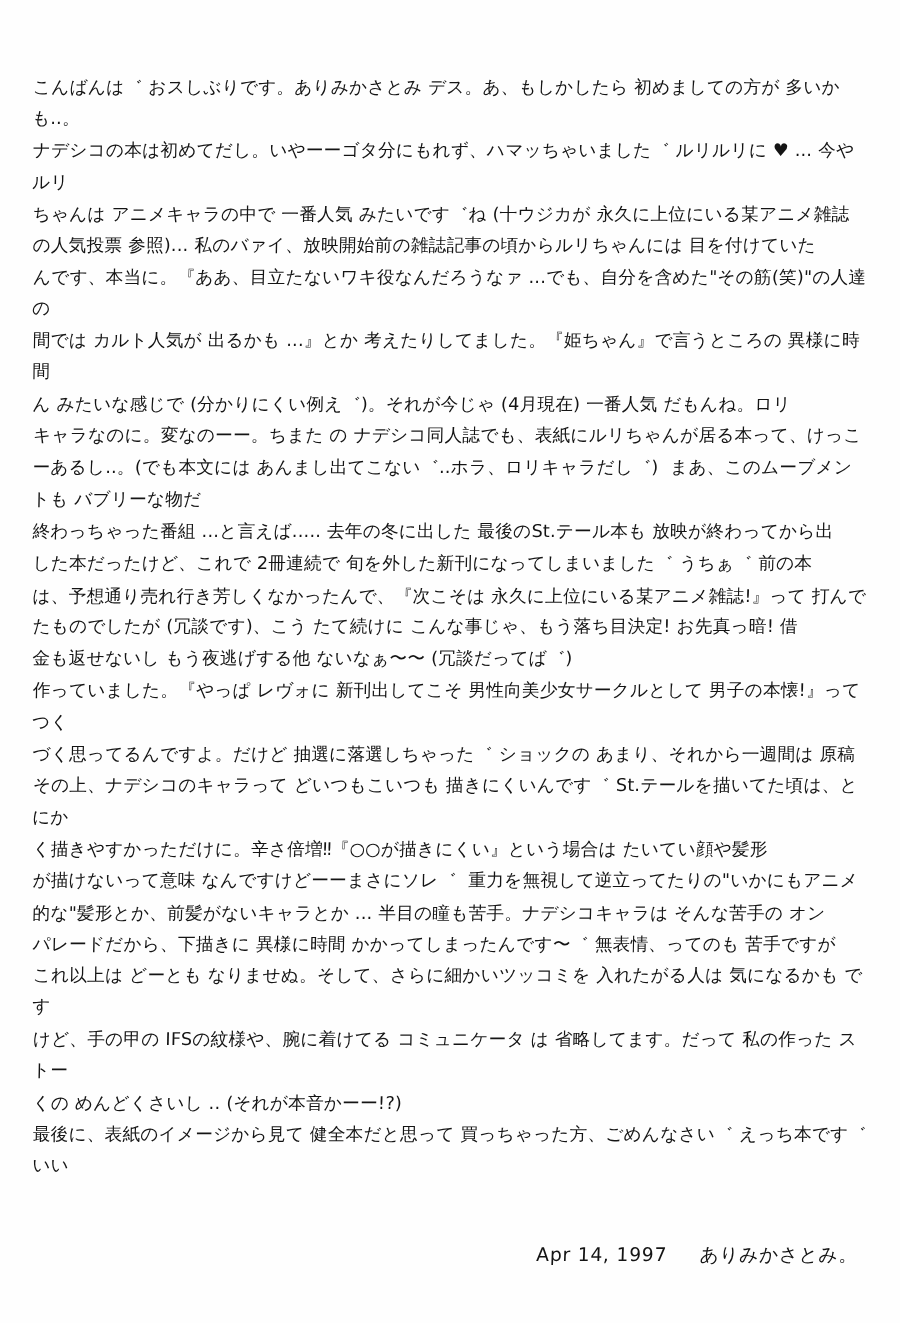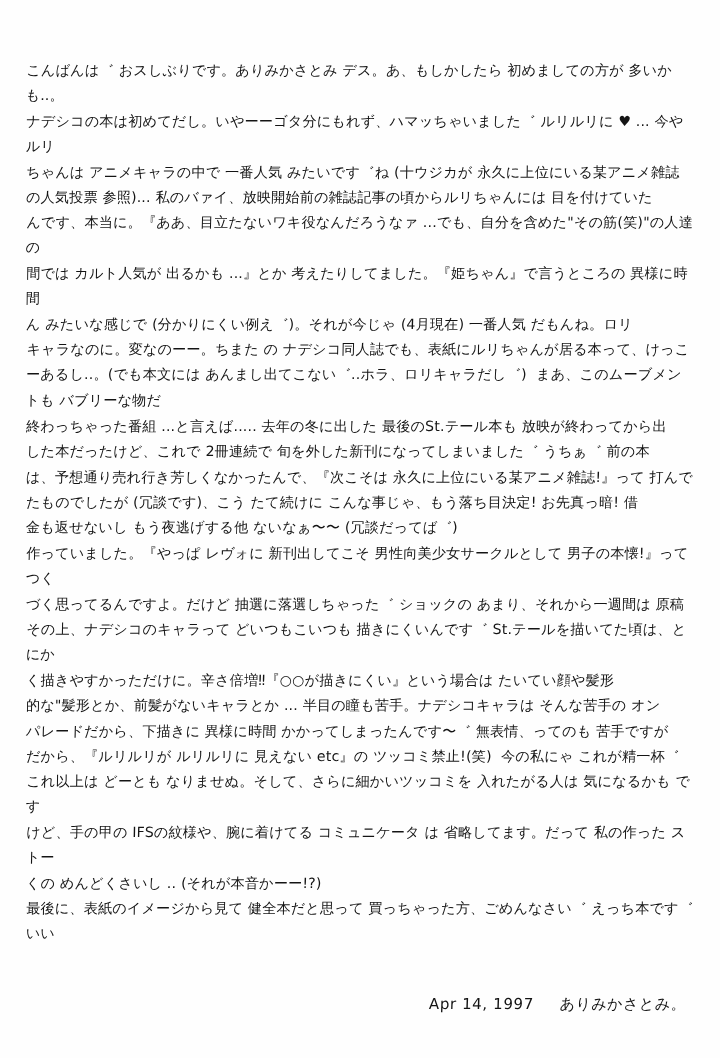--- a/index.html
+++ b/index.html
@@ -79,23 +79,23 @@
     <span class="line">キャラなのに。変なのーー。ちまた の ナデシコ同人誌でも、表紙にルリちゃんが居る本って、けっこーあるし..。(でも本文には あんまし出てこない゛..ホラ、ロリキャラだし゛)  まあ、このムーブメントも バブリーな物だ</span>
     <span class="line">終わっちゃった番組 ...と言えば..... 去年の冬に出した 最後のSt.テール本も 放映が終わってから出</span>
     <span class="line">した本だったけど、これで 2冊連続で 旬を外した新刊になってしまいました゛ うちぁ゛ 前の本</span>
     <span class="line">は、予想通り売れ行き芳しくなかったんで、『次こそは 永久に上位にいる某アニメ雑誌!』って 打んで</span>
     <span class="line">たものでしたが (冗談です)、こう たて続けに こんな事じゃ、もう落ち目決定! お先真っ暗! 借</span>
     <span class="line">金も返せないし もう夜逃げする他 ないなぁ〜〜 (冗談だってば゛)</span>
     <span class="line">作っていました。『やっぱ レヴォに 新刊出してこそ 男性向美少女サークルとして 男子の本懐!』って つく</span>
     <span class="line">づく思ってるんですよ。だけど 抽選に落選しちゃった゛ ショックの あまり、それから一週間は 原稿</span>
     <span class="line">その上、ナデシコのキャラって どいつもこいつも 描きにくいんです゛ St.テールを描いてた頃は、とにか</span>
     <span class="line">く描きやすかっただけに。辛さ倍増‼『○○が描きにくい』という場合は たいてい顔や髪形</span>
+    <span class="line">が描けないって意味 なんですけどーーまさにソレ゛  重力を無視して逆立ってたりの"いかにもアニメ</span>
     <span class="line">的な"髪形とか、前髪がないキャラとか ... 半目の瞳も苦手。ナデシコキャラは そんな苦手の オン</span>
     <span class="line">パレードだから、下描きに 異様に時間 かかってしまったんです〜゛ 無表情、ってのも 苦手ですが</span>
-    <span class="line">だから、『ルリルリが ルリルリに 見えない etc』の ツッコミ禁止!(笑)  今の私にゃ これが精一杯゛</span>
     <span class="line">これ以上は どーとも なりませぬ。そして、さらに細かいツッコミを 入れたがる人は 気になるかも です</span>
     <span class="line">けど、手の甲の IFSの紋様や、腕に着けてる コミュニケータ は 省略してます。だって 私の作った ストー</span>
     <span class="line">くの めんどくさいし .. (それが本音かーー!?)</span>
     <span class="line">最後に、表紙のイメージから見て 健全本だと思って 買っちゃった方、ごめんなさい゛ えっち本です゛ いい</span>
 
   </div>
 
   <div class="signature-row">
     <span class="sig-date">Apr 14, 1997</span>
     <span class="sig-name">ありみかさとみ。</span>

